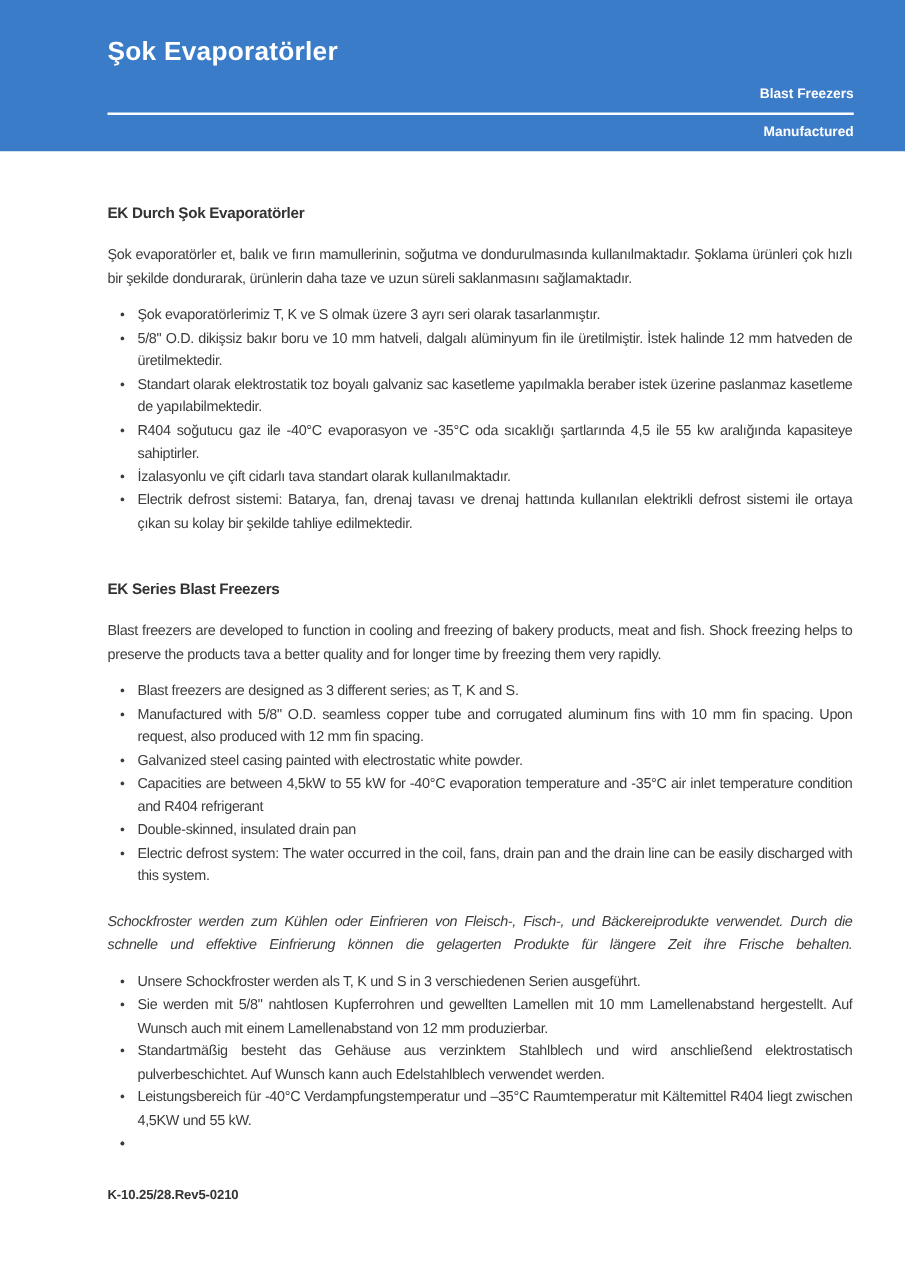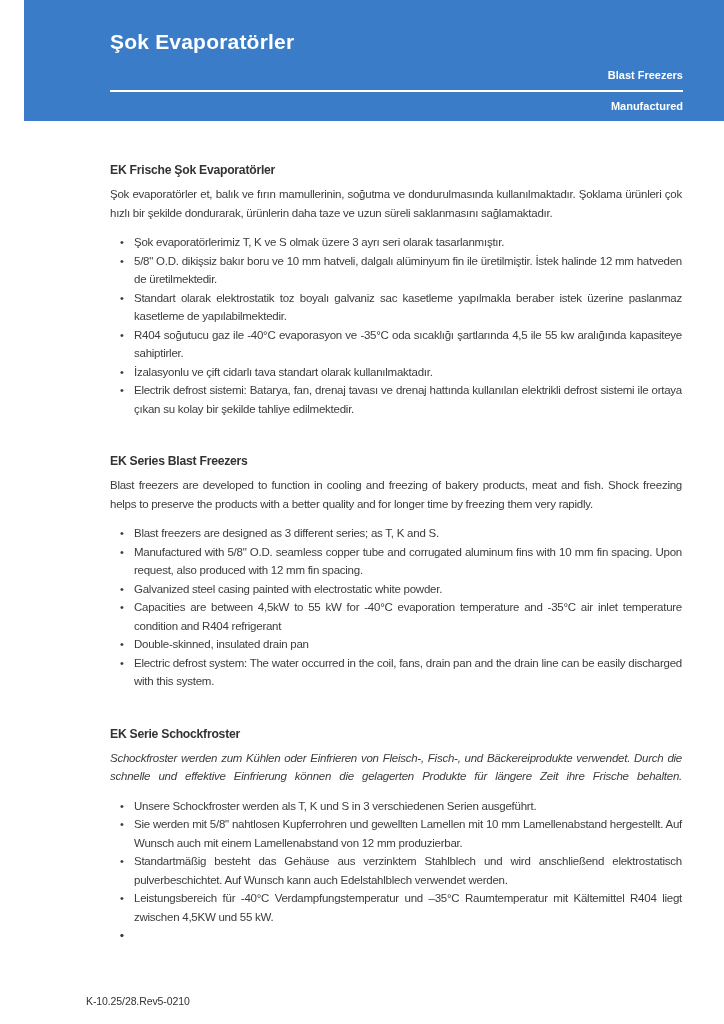--- a/index.html
+++ b/index.html
@@ -7,21 +7,20 @@
   body {
     width: 724px; height: 1024px;
     font-family: "Liberation Sans", sans-serif;
     -webkit-font-smoothing: antialiased;
   }
   .page {
     position: relative;
     width: 724px; height: 1024px;
     background: #ffffff;
     overflow: hidden;
-    padding-left: 24px;
   }
 
   
   .header {
     height: 121px;
     background: #3A7CC8;
     padding: 30px 41px 0 86px;
   }
   .title {
     color: #ffffff;
@@ -55,21 +54,21 @@
   }
   .sec h2 {
     color: #333333;
     font-size: 12.2px;
     font-weight: bold;
     line-height: 14px;
   }
   .sec.first h2 { margin-top: 42px; }
   .sec.later h2 { margin-top: 36px; }
   .intro {
-    margin-top: 8px;
+    margin-top: 18px;
     text-align: justify;
   }
   .intro.force-last { text-align-last: justify; font-style: italic; }
   .bullets {
     list-style: none;
     margin-top: 11px;
   }
   .bullets li {
     position: relative;
     padding-left: 24px;
@@ -78,69 +77,68 @@
   .dot {
     position: absolute;
     left: 10px; top: 0;
     font-size: 11px;
     color: #3C3C3C;
   }
 
   
   .footer {
     position: absolute;
-    left: 86px; top: 995px;
+    left: 86px; top: 950px;
     color: #333333;
     font-size: 10.5px;
-    font-weight: normal;
+    font-weight: bold;
     letter-spacing: -0.1px;
   }
 </style>
 </head>
 <body>
 
 <div class="page">
 
   <header class="header">
     <h1 class="title">Şok Evaporatörler</h1>
     <div class="hdr-sub en">Blast Freezers</div>
     <hr class="hdr-rule">
     <div class="hdr-sub de">Manufactured</div>
   </header>
 
   <main class="content">
 
     <section class="sec first">
-      <h2>EK Frische Şok Evaporatörler</h2>
+      <h2>EK Durch Şok Evaporatörler</h2>
       <p class="intro">Şok evaporatörler et, balık ve fırın mamullerinin, soğutma ve dondurulmasında kullanılmaktadır. Şoklama ürünleri çok hızlı bir şekilde dondurarak, ürünlerin daha taze ve uzun süreli saklanmasını sağlamaktadır.</p>
       <ul class="bullets">
         <li><span class="dot">•</span><span>Şok evaporatörlerimiz T, K ve S olmak üzere 3 ayrı seri olarak tasarlanmıştır.</span></li>
         <li><span class="dot">•</span><span>5/8" O.D. dikişsiz bakır boru ve 10 mm hatveli, dalgalı alüminyum fin ile üretilmiştir. İstek halinde 12 mm hatveden de üretilmektedir.</span></li>
         <li><span class="dot">•</span><span>Standart olarak elektrostatik toz boyalı galvaniz sac kasetleme yapılmakla beraber istek üzerine paslanmaz kasetleme de yapılabilmektedir.</span></li>
         <li><span class="dot">•</span><span>R404 soğutucu gaz ile -40°C evaporasyon ve -35°C oda sıcaklığı şartlarında 4,5 ile 55 kw aralığında kapasiteye sahiptirler.</span></li>
         <li><span class="dot">•</span><span>İzalasyonlu ve çift cidarlı tava standart olarak kullanılmaktadır.</span></li>
         <li><span class="dot">•</span><span>Electrik defrost sistemi: Batarya, fan, drenaj tavası ve drenaj hattında kullanılan elektrikli defrost sistemi ile ortaya çıkan su kolay bir şekilde tahliye edilmektedir.</span></li>
       </ul>
     </section>
 
     <section class="sec later">
       <h2>EK Series Blast Freezers</h2>
-      <p class="intro">Blast freezers are developed to function in cooling and freezing of bakery products, meat and fish. Shock freezing helps to preserve the products with a better quality and for longer time by freezing them very rapidly.</p>
+      <p class="intro">Blast freezers are developed to function in cooling and freezing of bakery products, meat and fish. Shock freezing helps to preserve the products tava a better quality and for longer time by freezing them very rapidly.</p>
       <ul class="bullets">
         <li><span class="dot">•</span><span>Blast freezers are designed as 3 different series; as T, K and S.</span></li>
         <li><span class="dot">•</span><span>Manufactured with 5/8" O.D. seamless copper tube and corrugated aluminum fins with 10 mm fin spacing. Upon request, also produced with 12 mm fin spacing.</span></li>
         <li><span class="dot">•</span><span>Galvanized steel casing painted with electrostatic white powder.</span></li>
         <li><span class="dot">•</span><span>Capacities are between 4,5kW to 55 kW for -40°C evaporation temperature and -35°C air inlet temperature condition and R404 refrigerant</span></li>
         <li><span class="dot">•</span><span>Double-skinned, insulated drain pan</span></li>
         <li><span class="dot">•</span><span>Electric defrost system: The water occurred in the coil, fans, drain pan and the drain line can be easily discharged with this system.</span></li>
       </ul>
     </section>
 
     <section class="sec later">
-      <h2>EK Serie Schockfroster</h2>
       <p class="intro force-last">Schockfroster werden zum Kühlen oder Einfrieren von Fleisch-, Fisch-, und Bäckereiprodukte verwendet. Durch die schnelle und effektive Einfrierung können die gelagerten Produkte für längere Zeit ihre Frische behalten.</p>
       <ul class="bullets">
         <li><span class="dot">•</span><span>Unsere Schockfroster werden als T, K und S in 3 verschiedenen Serien ausgeführt.</span></li>
         <li><span class="dot">•</span><span>Sie werden mit 5/8" nahtlosen Kupferrohren und gewellten Lamellen mit 10 mm Lamellenabstand hergestellt. Auf Wunsch auch mit einem Lamellenabstand von 12 mm produzierbar.</span></li>
         <li><span class="dot">•</span><span>Standartmäßig besteht das Gehäuse aus verzinktem Stahlblech und wird anschließend elektrostatisch pulverbeschichtet. Auf Wunsch kann auch Edelstahlblech verwendet werden.</span></li>
         <li><span class="dot">•</span><span>Leistungsbereich für -40°C Verdampfungstemperatur und –35°C Raumtemperatur mit Kältemittel R404 liegt zwischen 4,5KW und 55 kW.</span></li>
         <li><span class="dot">•</span></li>
         <li><span class="dot">•</span></li>
       </ul>
     </section>

